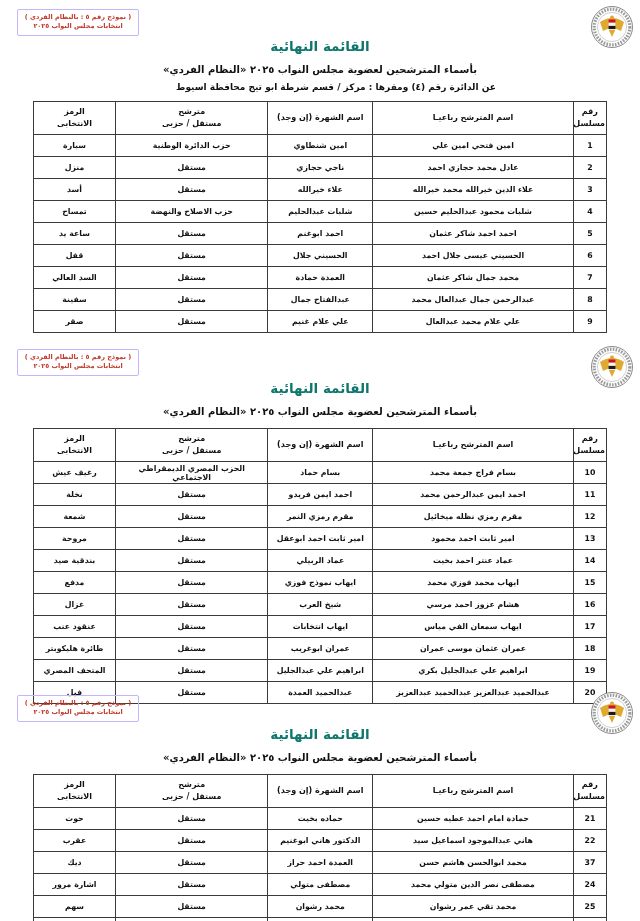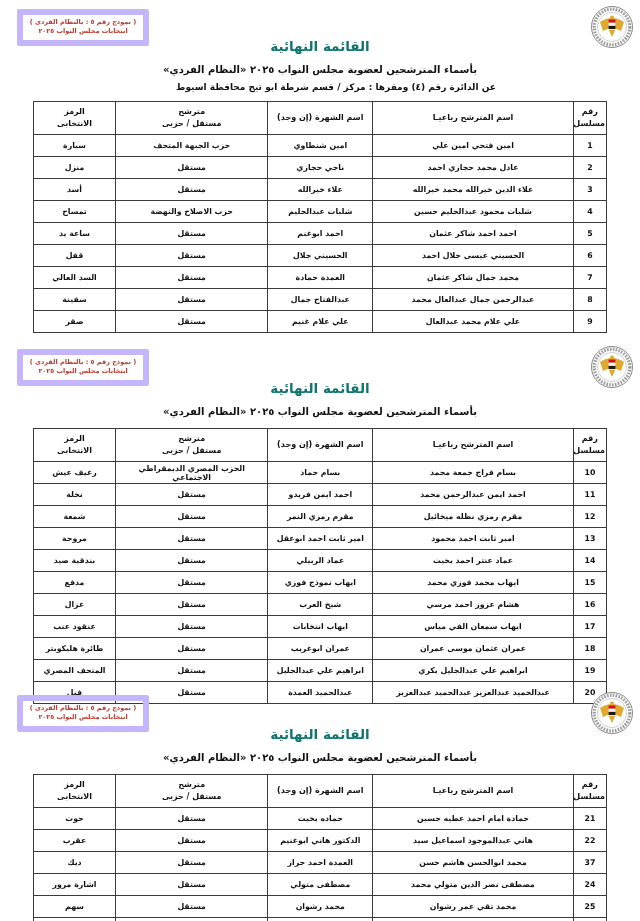--- a/index.html
+++ b/index.html
@@ -7,21 +7,21 @@
     width:640px;height:921px;position:relative;overflow:hidden;
     font-family:"DejaVu Sans",sans-serif;color:#111;
   }
   .section{position:relative;width:640px;}
   .sec1{height:340px;}
   .sec2{height:346px;}
   .sec3{height:235px;}
 
   .stamp{
     position:absolute;top:9px;left:17px;width:112px;
-    border:6px solid #c4b5fd;border-radius:2px;
+    border:1px solid #c4b5fd;border-radius:2px;
     padding:3px 4px;text-align:center;
     color:#c0392b;font-size:6.5px;font-weight:700;line-height:1.45;
   }
   .emblem{position:absolute;top:5px;right:6px;}
 
   .title{
     text-align:center;color:#0f766e;font-weight:700;
     font-size:13.5px;padding-top:38px;margin:0;
   }
   .sec2 .title,.sec3 .title{padding-top:40px;}
@@ -96,21 +96,21 @@
 مستقل / حزبى</th>
         <th>الرمز
 الانتخابى</th>
       </tr>
     </thead>
     <tbody>
         <tr>
           <td class="serial">1</td>
           <td>امين فتحي امين علي</td>
           <td>امين شنطاوي</td>
-          <td>حزب الجبهة المتحف</td>
+          <td>حزب الدائرة الوطنية</td>
           <td>سيارة</td>
         </tr>
         <tr>
           <td class="serial">2</td>
           <td>عادل محمد حجازي احمد</td>
           <td>ناجي حجازي</td>
           <td>مستقل</td>
           <td>منزل</td>
         </tr>
         <tr>

